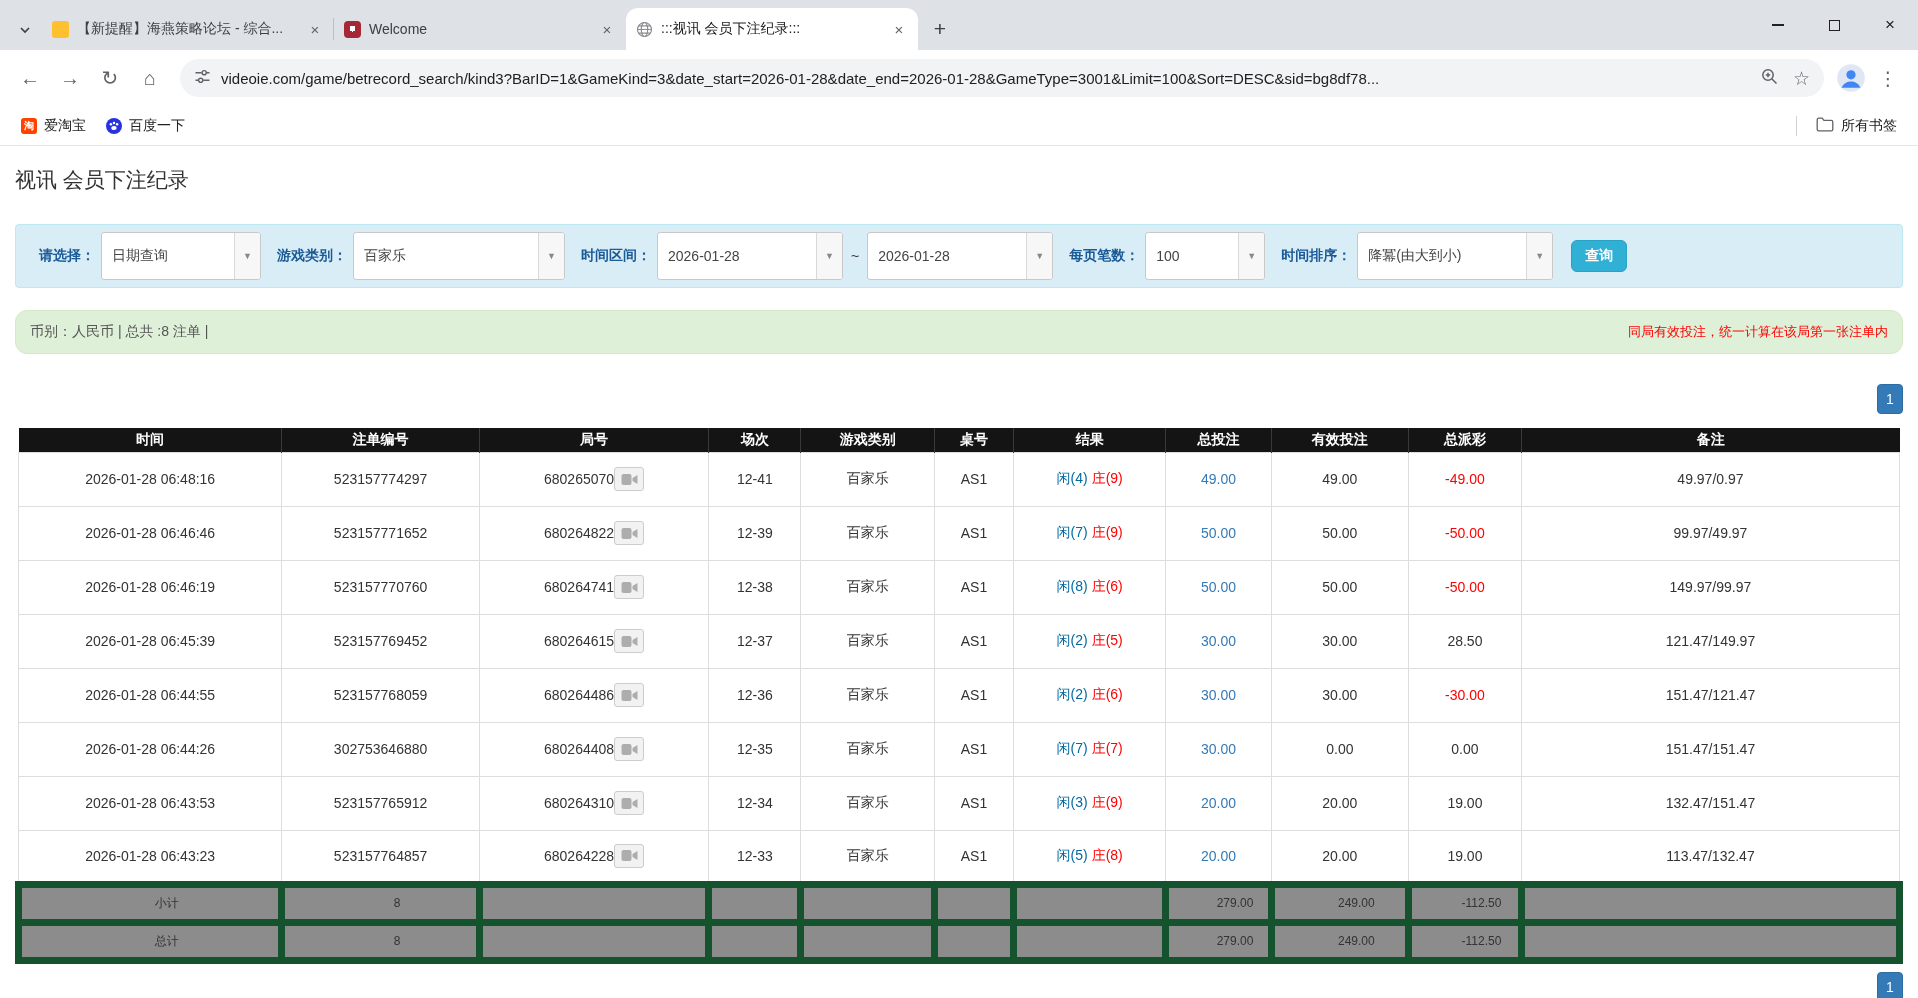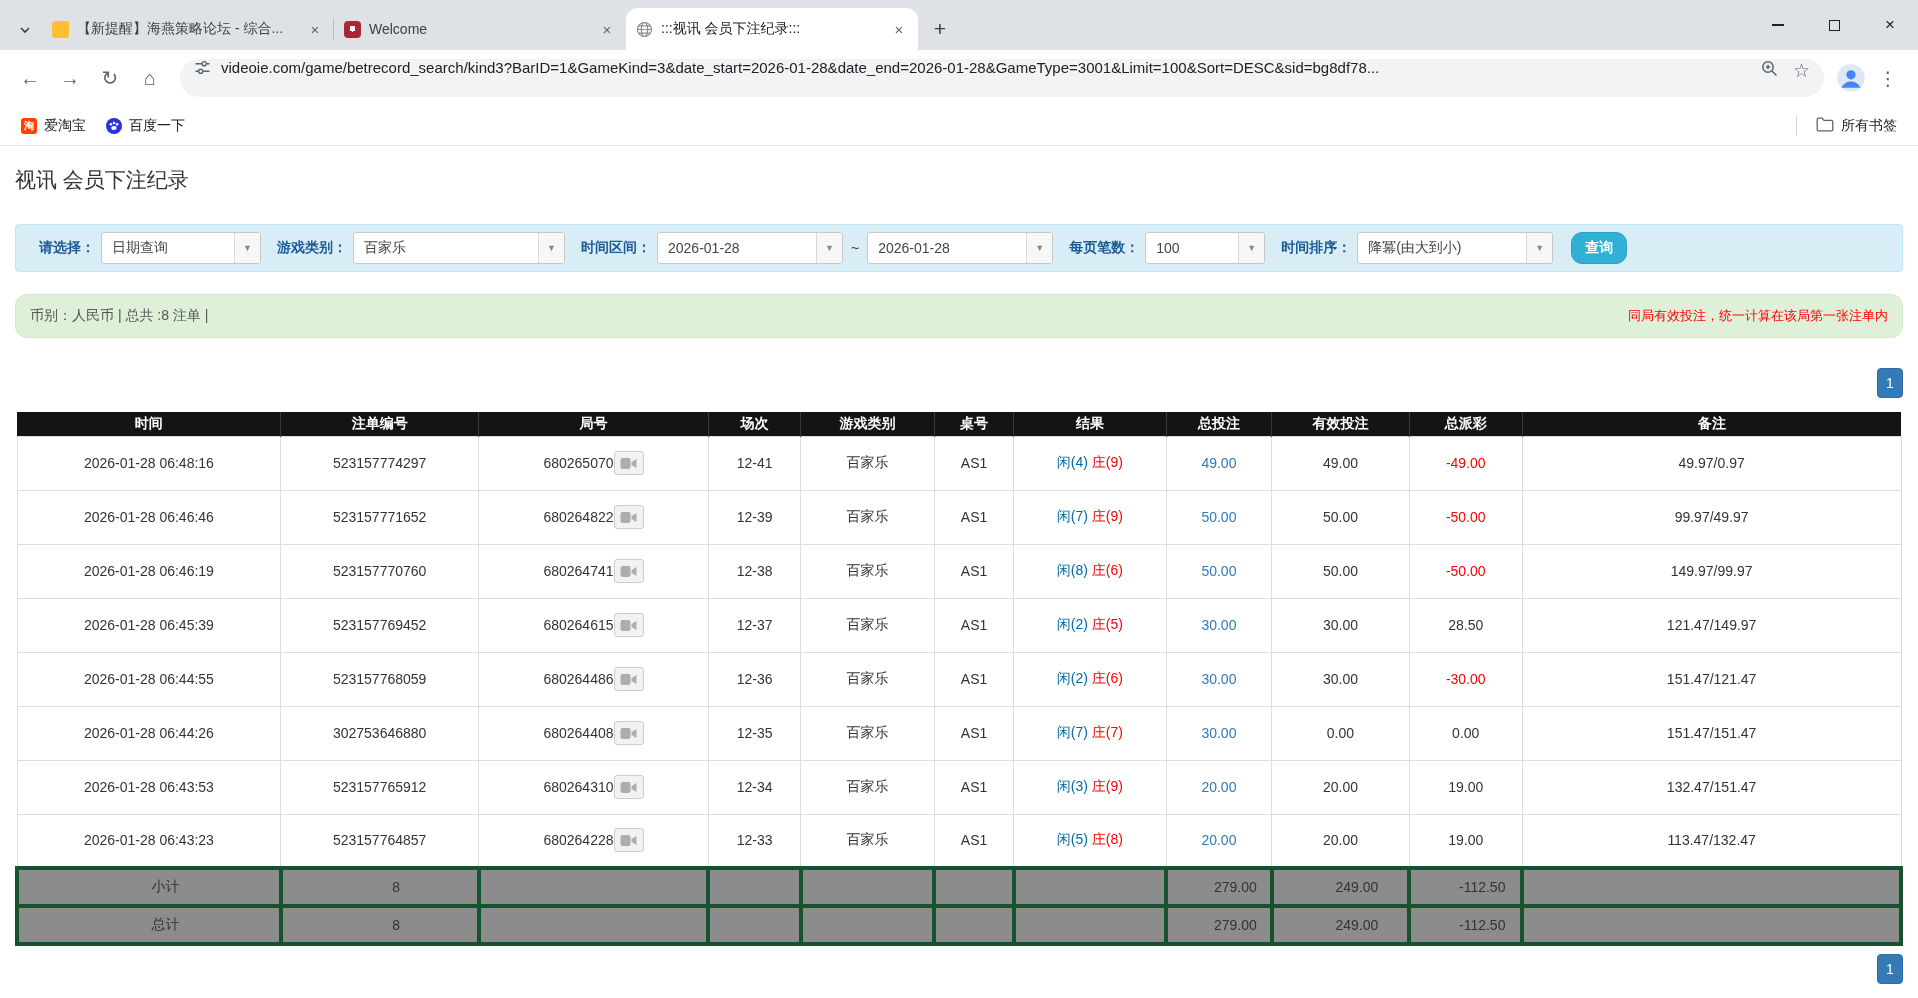--- a/index.html
+++ b/index.html
@@ -22,68 +22,68 @@
   .tab-title { flex:1; white-space:nowrap; overflow:hidden; text-overflow:ellipsis; }
   .tab-close { width:18px; height:18px; border-radius:50%; display:flex; align-items:center; justify-content:center; color:#5f6368; font-size:15px; cursor:pointer; flex:0 0 auto; }
   .newtab { width:32px; height:32px; margin:0 0 5px 6px; display:flex; align-items:center; justify-content:center; font-size:21px; color:#3c4043; cursor:pointer; }
   .win-controls { position:absolute; right:0; top:0; height:50px; display:flex; }
   .wc { width:56px; height:100%; display:flex; align-items:center; justify-content:center; font-size:17px; color:#202124; cursor:pointer; }
   .min-line { width:12px; height:1.5px; background:#202124; display:inline-block; }
   .max-box { width:11px; height:11px; border:1.5px solid #202124; display:inline-block; }
 
   .navbar { height:56px; background:#fff; display:flex; align-items:center; padding:0 12px; gap:4px; }
   .nav-icon { width:36px; height:36px; display:flex; align-items:center; justify-content:center; font-size:20px; color:#5f6368; border-radius:50%; cursor:pointer; flex:0 0 auto; }
-  .urlbar { flex:1; height:38px; background:#f1f3f4; border-radius:19px; display:flex; align-items:flex-start; padding:0 14px; gap:10px; margin:0 8px; min-width:0; cursor:text; }
+  .urlbar { flex:1; height:38px; background:#f1f3f4; border-radius:19px; display:flex; align-items:center; padding:0 14px; gap:10px; margin:0 8px; min-width:0; cursor:text; }
   .url-text { flex:1; font-size:15px; color:#202124; white-space:nowrap; overflow:hidden; }
   .url-icons { display:flex; align-items:center; gap:14px; }
   .star { font-size:19px; color:#5f6368; cursor:pointer; }
   .avatar { width:30px; height:30px; border-radius:50%; overflow:hidden; display:flex; align-items:center; justify-content:center; cursor:pointer; flex:0 0 auto; }
   .menu-dots { font-size:19px; }
 
   .bookmarks { height:40px; background:#fff; display:flex; align-items:center; padding:0 12px; gap:2px; border-bottom:1px solid #e4e6e8; }
   .bm { display:flex; align-items:center; gap:7px; font-size:14px; color:#202124; padding:4px 9px; border-radius:14px; cursor:pointer; }
   .bm-icon { width:16px; height:16px; border-radius:3px; display:flex; align-items:center; justify-content:center; flex:0 0 auto; }
   .bm-icon.taobao { background:#ff4200; color:#fff; font-size:10px; font-weight:bold; }
   .bm-spacer { flex:1; }
   .bm-divider { width:1px; height:20px; background:#d0d3d6; margin:0 8px; }
 
   
   .page { padding:0 15px; background:#fff; }
   .page-title { font-size:21px; color:#333; margin:20px 0 0 0; font-weight:400; }
 
   .filterbar { margin-top:30px; background:#d9edf7; border:1px solid #bce8f1; border-radius:4px; padding:7px 21px; display:flex; align-items:center; }
   .flabel { color:#1a5a96; font-weight:bold; font-size:14px; margin:0 6px 0 16px; white-space:nowrap; }
   .flabel.first { margin-left:2px; }
-  .combo { background:#fff; border:1px solid #c8c8c8; border-radius:3px; height:32px; display:flex; align-items:stretch; overflow:hidden; cursor:pointer; }
+  .combo { background:#fff; border:1px solid #c8c8c8; border-radius:3px; height:48px; display:flex; align-items:stretch; overflow:hidden; cursor:pointer; }
   .combo .val { flex:1; padding:0 10px; font-size:14px; color:#444; display:flex; align-items:center; white-space:nowrap; overflow:hidden; }
   .combo .arrow { width:26px; border-left:1px solid #d8d8d8; background:#f7f7f7; display:flex; align-items:center; justify-content:center; font-size:9px; color:#888; }
   .w-query{width:160px}.w-game{width:212px}.w-date{width:186px}.w-per{width:120px}.w-sort{width:196px}
   .tilde { margin:0 8px; color:#333; font-size:14px; }
-  .btn-query { margin-left:18px; background:#31b0d5; border:1px solid #28a1c5; color:#fff; font-weight:bold; font-size:14px; height:32px; padding:0 13px; border-radius:11px; cursor:pointer; font-family:inherit; }
+  .btn-query { margin-left:18px; background:#31b0d5; border:1px solid #28a1c5; color:#fff; font-weight:bold; font-size:14px; height:32px; padding:0 13px; border-radius:6px; cursor:pointer; font-family:inherit; }
 
   .infobar { margin-top:22px; background:#dff0d8; border:1px solid #d6e9c6; border-radius:12px; padding:12px 14px; display:flex; align-items:center; justify-content:space-between; }
   .infobar .left-text { font-size:14px; color:#555; }
   .infobar .notice { font-size:13px; color:#ff0000; }
 
   .pagi { display:flex; justify-content:flex-end; }
   .pagi.top { margin-top:30px; margin-bottom:14px; }
   .pagi.bottom { margin-top:8px; }
   .page-btn { min-width:26px; height:30px; padding:0 8px; background:#337ab7; border:1px solid #2e6da4; border-radius:4px; color:#fff; font-size:14px; display:flex; align-items:center; justify-content:center; cursor:pointer; }
 
   table.bet-table { width:100%; border-collapse:collapse; table-layout:fixed; }
   .bet-table thead th { background:#141414; color:#fff; font-size:14px; font-weight:bold; height:24px; border-right:1px solid #3a3a3a; }
   .bet-table thead th:last-child { border-right:none; }
   .bet-table tbody td { border:1px solid #ddd; height:54px; text-align:center; font-size:14px; color:#333; background:#fff; }
   .round-wrap { display:inline-flex; align-items:center; gap:0; }
   .replay-btn { width:30px; height:24px; background:#f2f2f2; border:1px solid #ccc; border-radius:3px; display:inline-flex; align-items:center; justify-content:center; padding:0; cursor:pointer; }
   .res-player { color:#0369a1;margin-top:22px; }
   .res-banker { color:#ff0000; }
   .link-blue { color:#337ab7; cursor:pointer; }
   .neg { color:#ff0000; }
-  .bet-table tr.summary td { background:#8c8c8c; border:4px solid #14532d; height:38px; text-align:center; font-size:14px;padding-left:34px; }
+  .bet-table tr.summary td { background:#8c8c8c; border:7px solid #14532d; height:38px; text-align:center; font-size:12px;padding-left:34px; }
   .sum-label { color:#fff; }
   .sum-num { color:#333; }
   .sum-neg { color:#e00000; }
 
   col.c-time{width:14%} col.c-betid{width:10.5%} col.c-round{width:12.2%} col.c-session{width:4.9%}
   col.c-game{width:7.1%} col.c-table{width:4.2%} col.c-result{width:8.1%} col.c-totalbet{width:5.6%}
   col.c-validbet{width:7.3%} col.c-payout{width:6%} col.c-remark{width:20.1%}
 </style>
 </head>
 <body>

